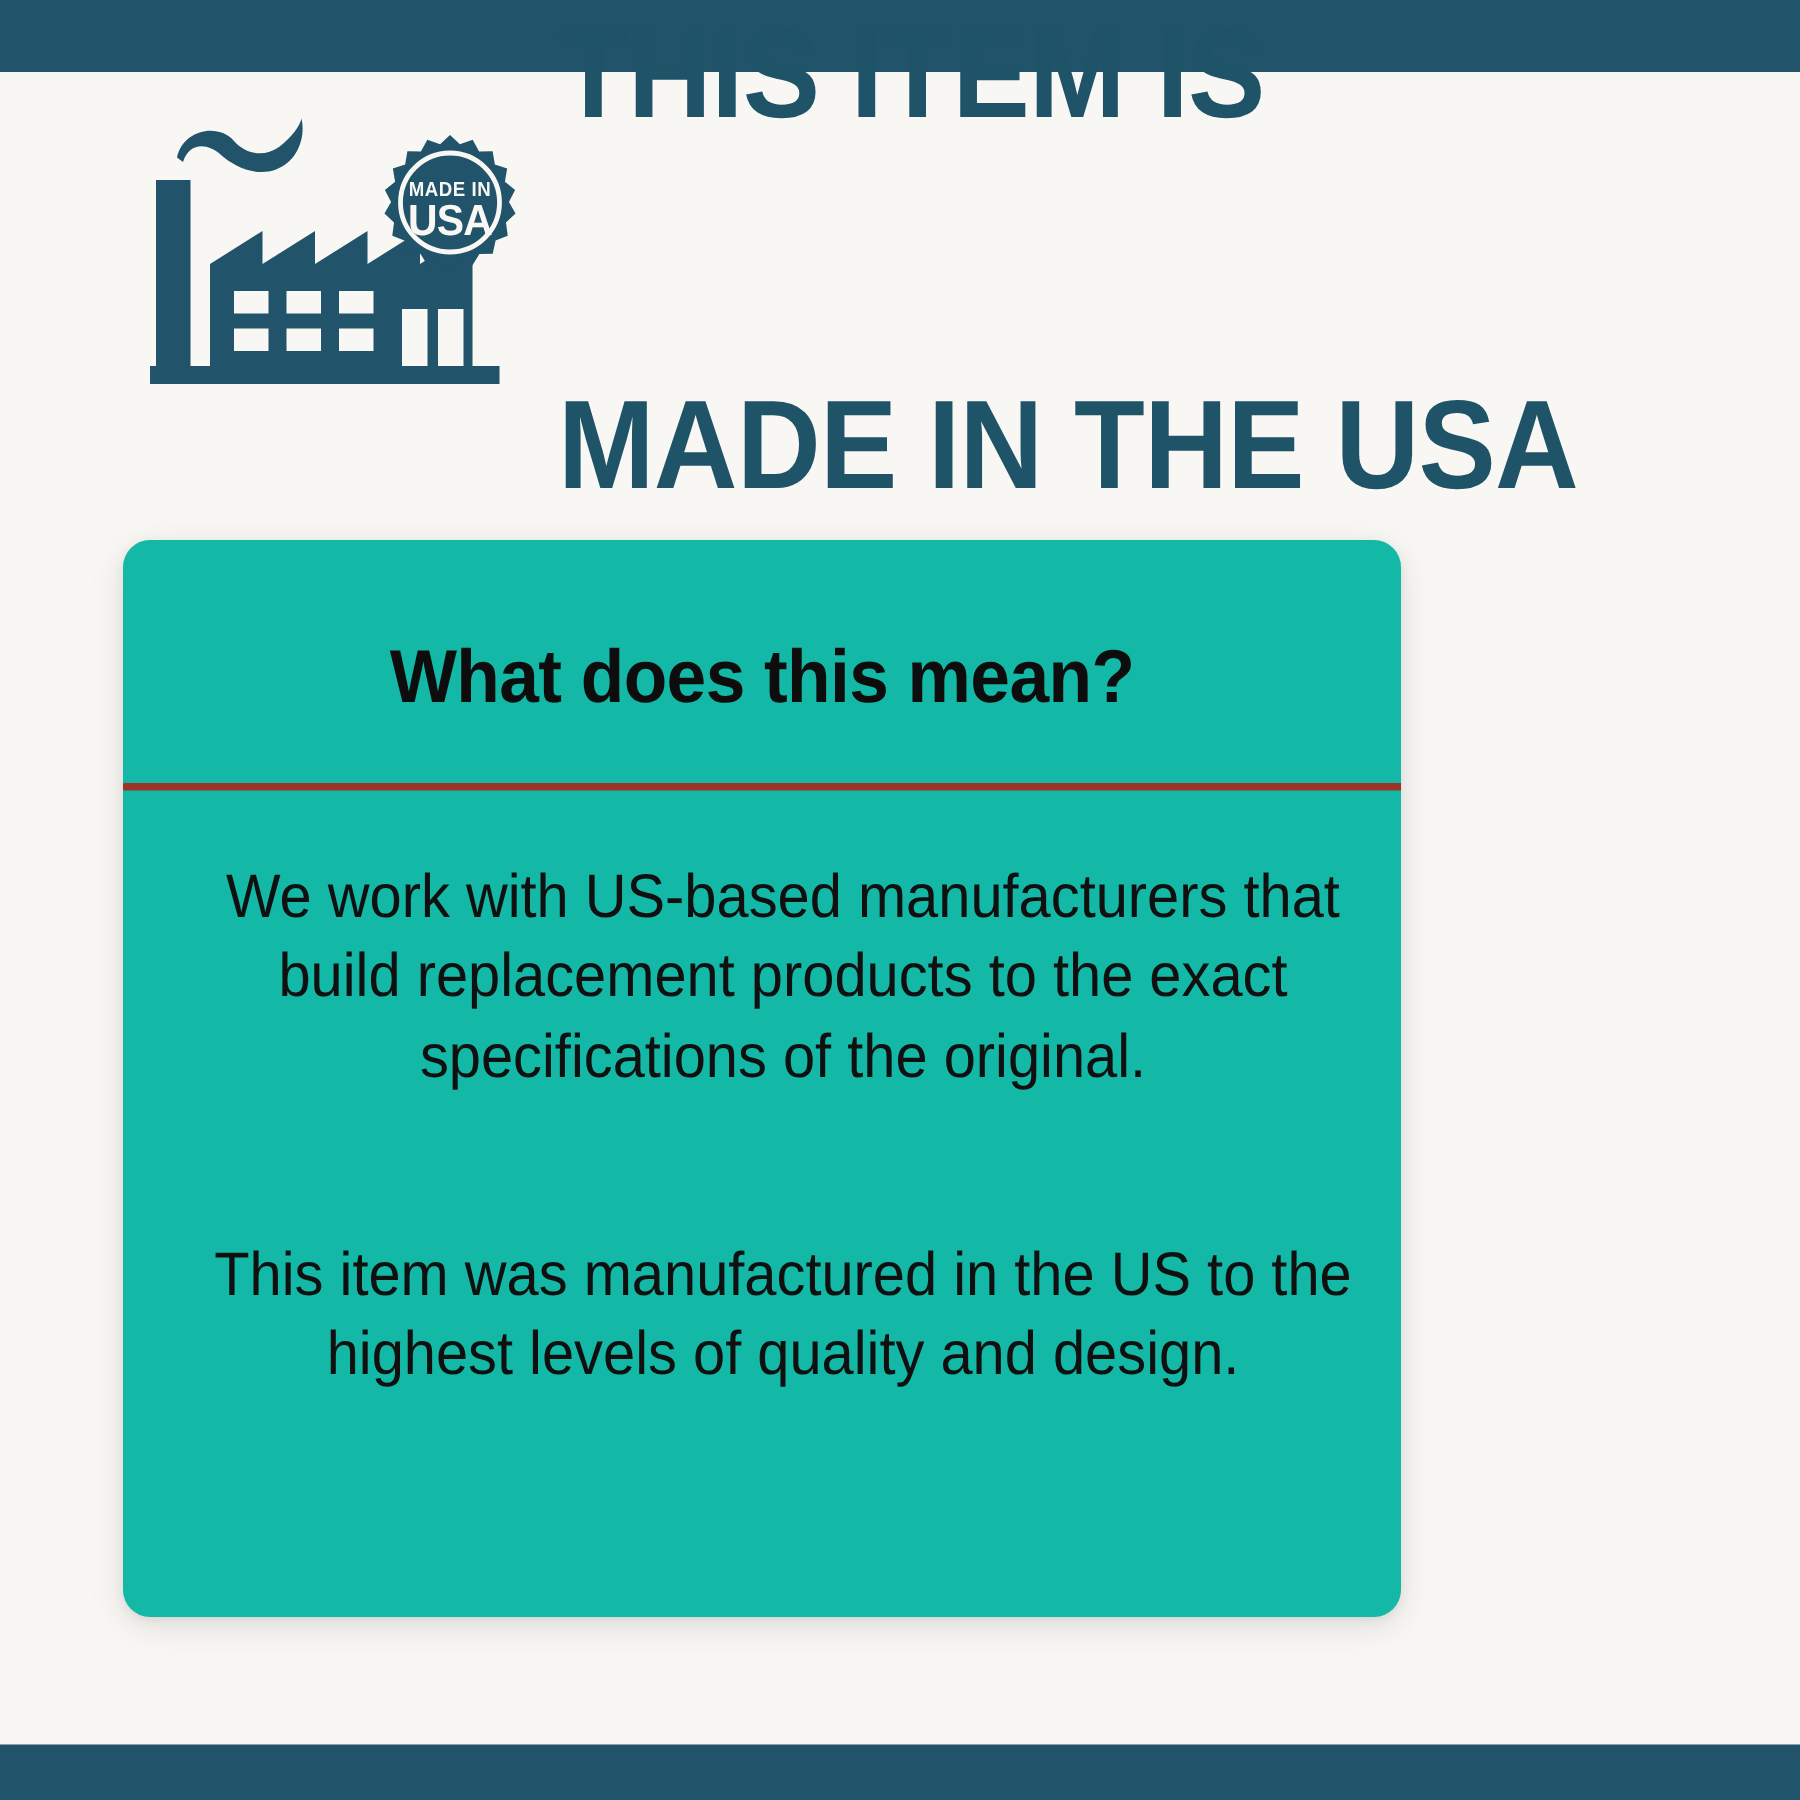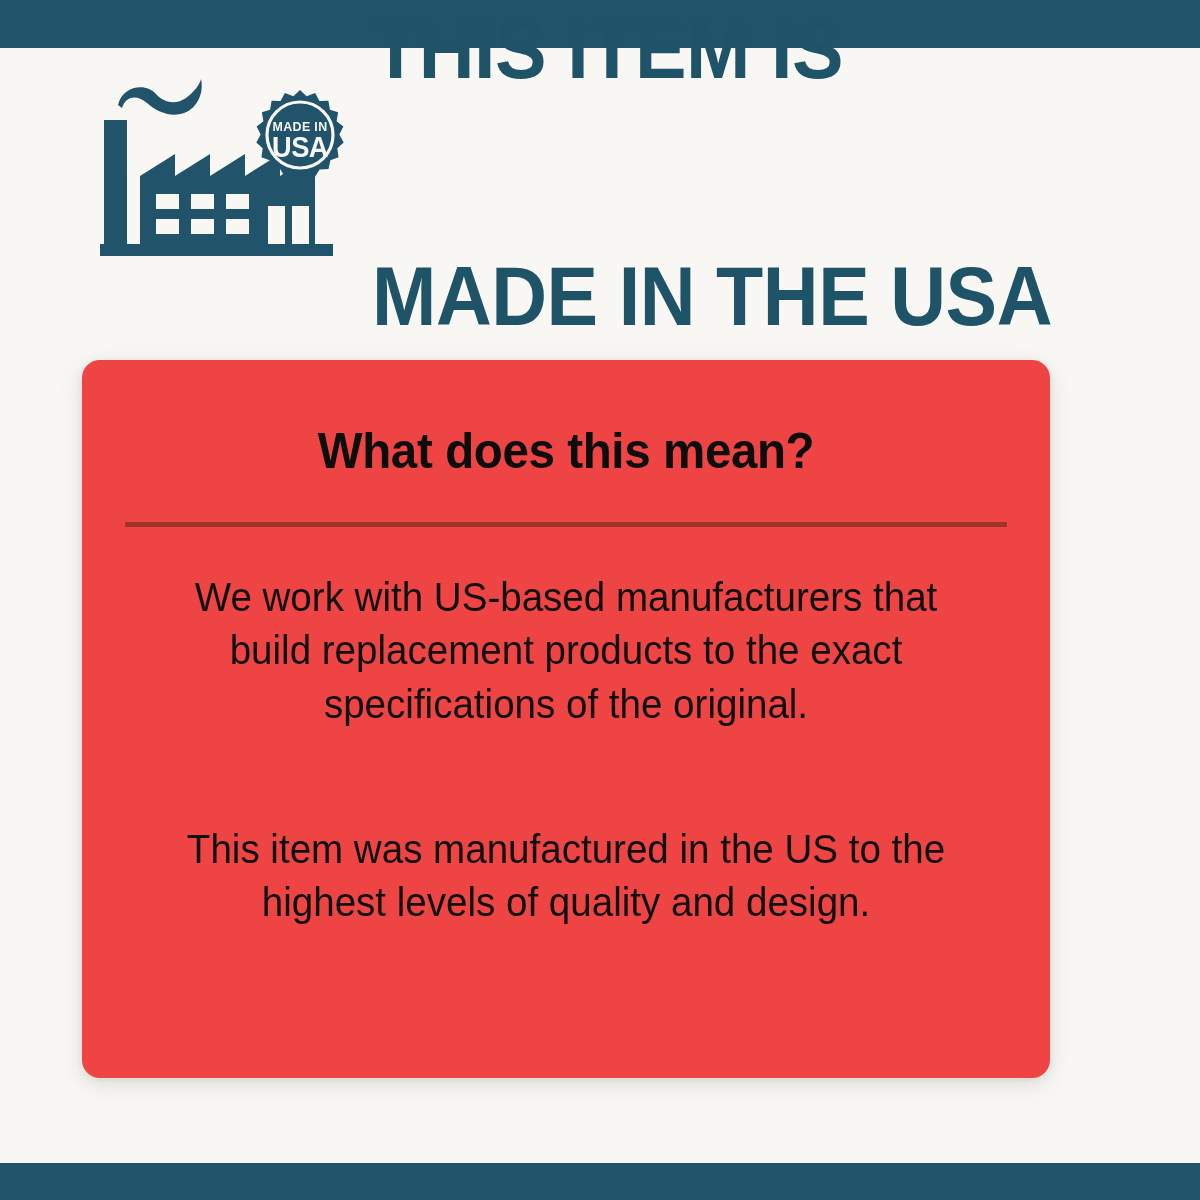--- a/index.html
+++ b/index.html
@@ -68,23 +68,23 @@
     font-family: "Liberation Sans", sans-serif;
   }
   .header-title .l1,
   .header-title .l2 { display: block; }
 
   
   .card {
     position: absolute;
     left: 82px;
     top: 360px;
-    width: 968px;
+    width: 852px;
     height: 718px;
-    background: #ef4444;
+    background: #14b8a6;
     border-radius: 18px;
     box-shadow: 0 6px 22px rgba(120,120,120,0.20),
                 0 2px 6px rgba(120,120,120,0.12);
     overflow: hidden;
   }
 
   .card-title {
     margin: 0;
     padding-top: 62px;
     text-align: center;

